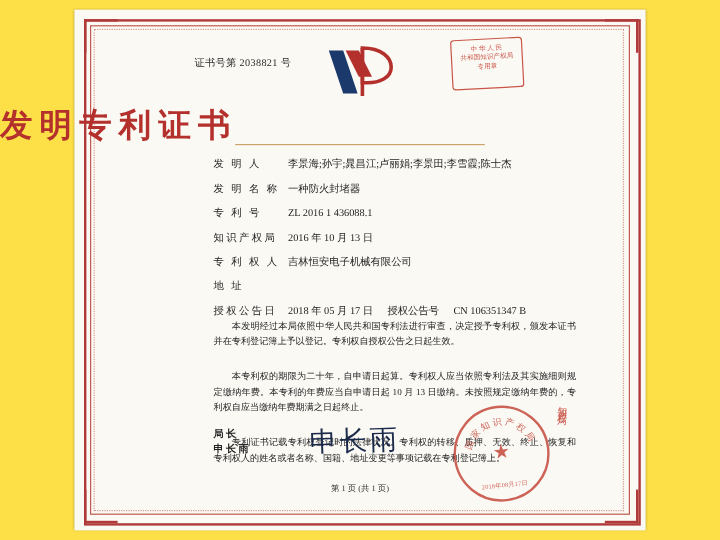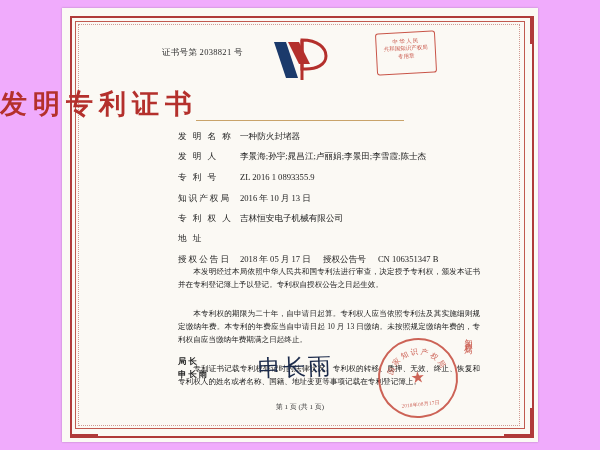--- a/index.html
+++ b/index.html
@@ -3,21 +3,21 @@
 <meta charset="utf-8">
 <style>
   html,body{margin:0;padding:0;}
   body{
     width:600px;height:450px;overflow:hidden;
     background:#cfc9c0;
     font-family:"Liberation Serif", serif;
   }
   .page{
     position:absolute;left:0;top:0;width:600px;height:450px;
-    background:#f0abfc;
+    background:#fde047;
   }
   
   .paper{
     position:absolute;left:62px;top:8px;width:476px;height:434px;
     background:#fbf9f4;
     box-shadow:0 0 2px rgba(0,0,0,.25);
   }
   
   .frame-outer{
     position:absolute;left:70px;top:16px;width:460px;height:418px;
@@ -161,31 +161,31 @@
       <path d="M20 8 L31 8 L42 30 L31 30 Z" fill="#b4302c"></path>
       <path d="M34 6 C50 6 58 14 58 22 C58 31 48 35 38 35 L34 35 Z" fill="none" stroke="#b4302c" stroke-width="3"></path>
       <path d="M34 6 L34 46" stroke="#b4302c" stroke-width="3" fill="none"></path>
     </svg>
   </div>
 
   <div class="title">发明专利证书</div>
   <div class="title-rule"></div>
 
   <div class="fields">
-    <div class="row">
-      <span class="k">发 明 名 称</span>
-      <span class="v">一种防火封堵器</span>
-    </div>
     <div class="row wrap">
       <span class="k">发 明 人</span>
       <span class="v">李景海;孙宇;晁昌江;卢丽娟;李景田;李雪霞;陈士杰</span>
     </div>
     <div class="row">
+      <span class="k">发 明 名 称</span>
+      <span class="v">一种防火封堵器</span>
+    </div>
+    <div class="row">
       <span class="k">专 利 号</span>
-      <span class="v">ZL 2016 1 0893355.9</span>
+      <span class="v">ZL 2016 1 436088.1</span>
     </div>
     <div class="row">
       <span class="k">知识产权局</span>
       <span class="v">2016 年 10 月 13 日</span>
     </div>
     <div class="row">
       <span class="k">专 利 权 人</span>
       <span class="v">吉林恒安电子机械有限公司</span>
     </div>
     <div class="row">

